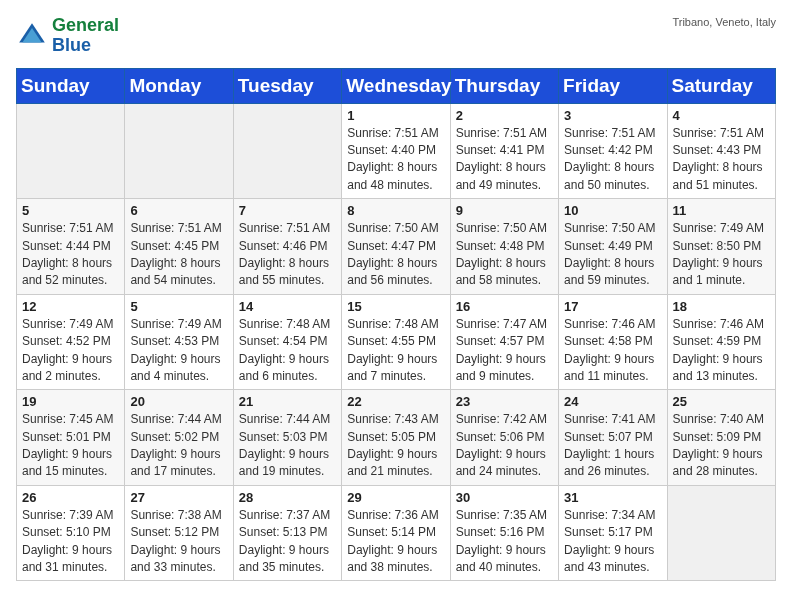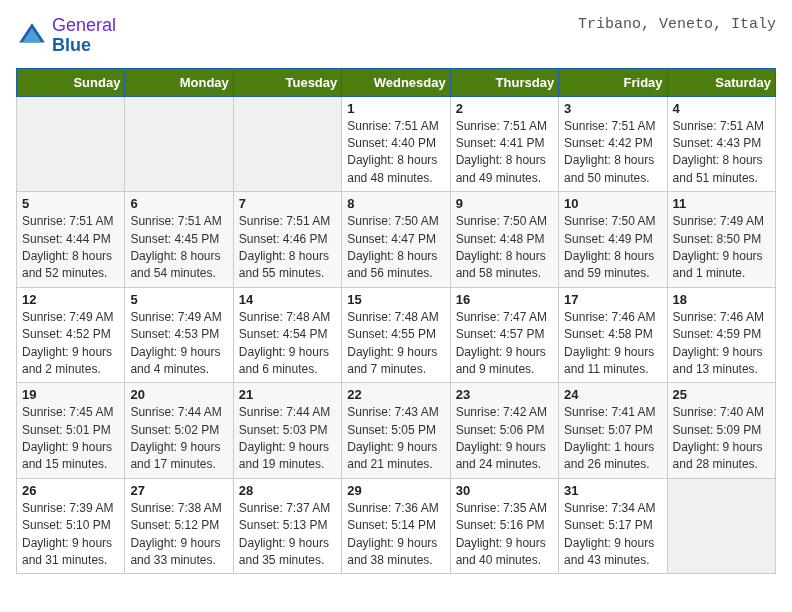--- a/index.html
+++ b/index.html
@@ -32,36 +32,35 @@
     }
     .title-area {
       text-align: right;
     }
     .cal-title {
       font-size: 32px;
       font-weight: bold;
       color: #222;
     }
     .cal-subtitle {
-      font-size: 15px;
+      font-size: 11px;
       color: #555;
-      font-family: Liberation Mono, monospace;
     }
     table {
       width: 100%;
       border-collapse: collapse;
       table-layout: fixed;
     }
     thead tr th {
-      background-color: #4d7c0f;
+      background-color: #1d4ed8;
       color: #fff;
-      font-size: 13px;
+      font-size: 19px;
       font-weight: bold;
       padding: 6px 4px;
-      text-align: right;
+      text-align: left;
       border: 1px solid #1a5fa8;
     }
     tbody tr td {
       border: 1px solid #ccc;
       vertical-align: top;
       padding: 4px 5px;
       font-size: 10.5px;
       color: #333;
       height: 85px;
       background: #fff;
@@ -87,21 +86,21 @@
 </head>
 <body>
 
 <div class="header-area">
   <div class="logo">
     <svg class="logo-icon" viewBox="0 0 40 40">
       <polygon points="20,4 36,28 4,28" fill="#1a5fa8"></polygon>
       <polygon points="20,10 32,28 8,28" fill="#4a9fd4"></polygon>
     </svg>
     <div class="logo-text">
-      <span style="font-size:18px;font-weight:normal;color:#6d28d9;">General</span>
+      <span style="font-size:18px;font-weight:bold;color:#15803d;">General</span>
       <span style="font-size:18px;font-weight:bold;color:#1a5fa8;">Blue</span>
     </div>
   </div>
   <div class="title-area">
     <div class="cal-subtitle">Tribano, Veneto, Italy</div>
   </div>
 </div>
 
 <table>
   <thead>

